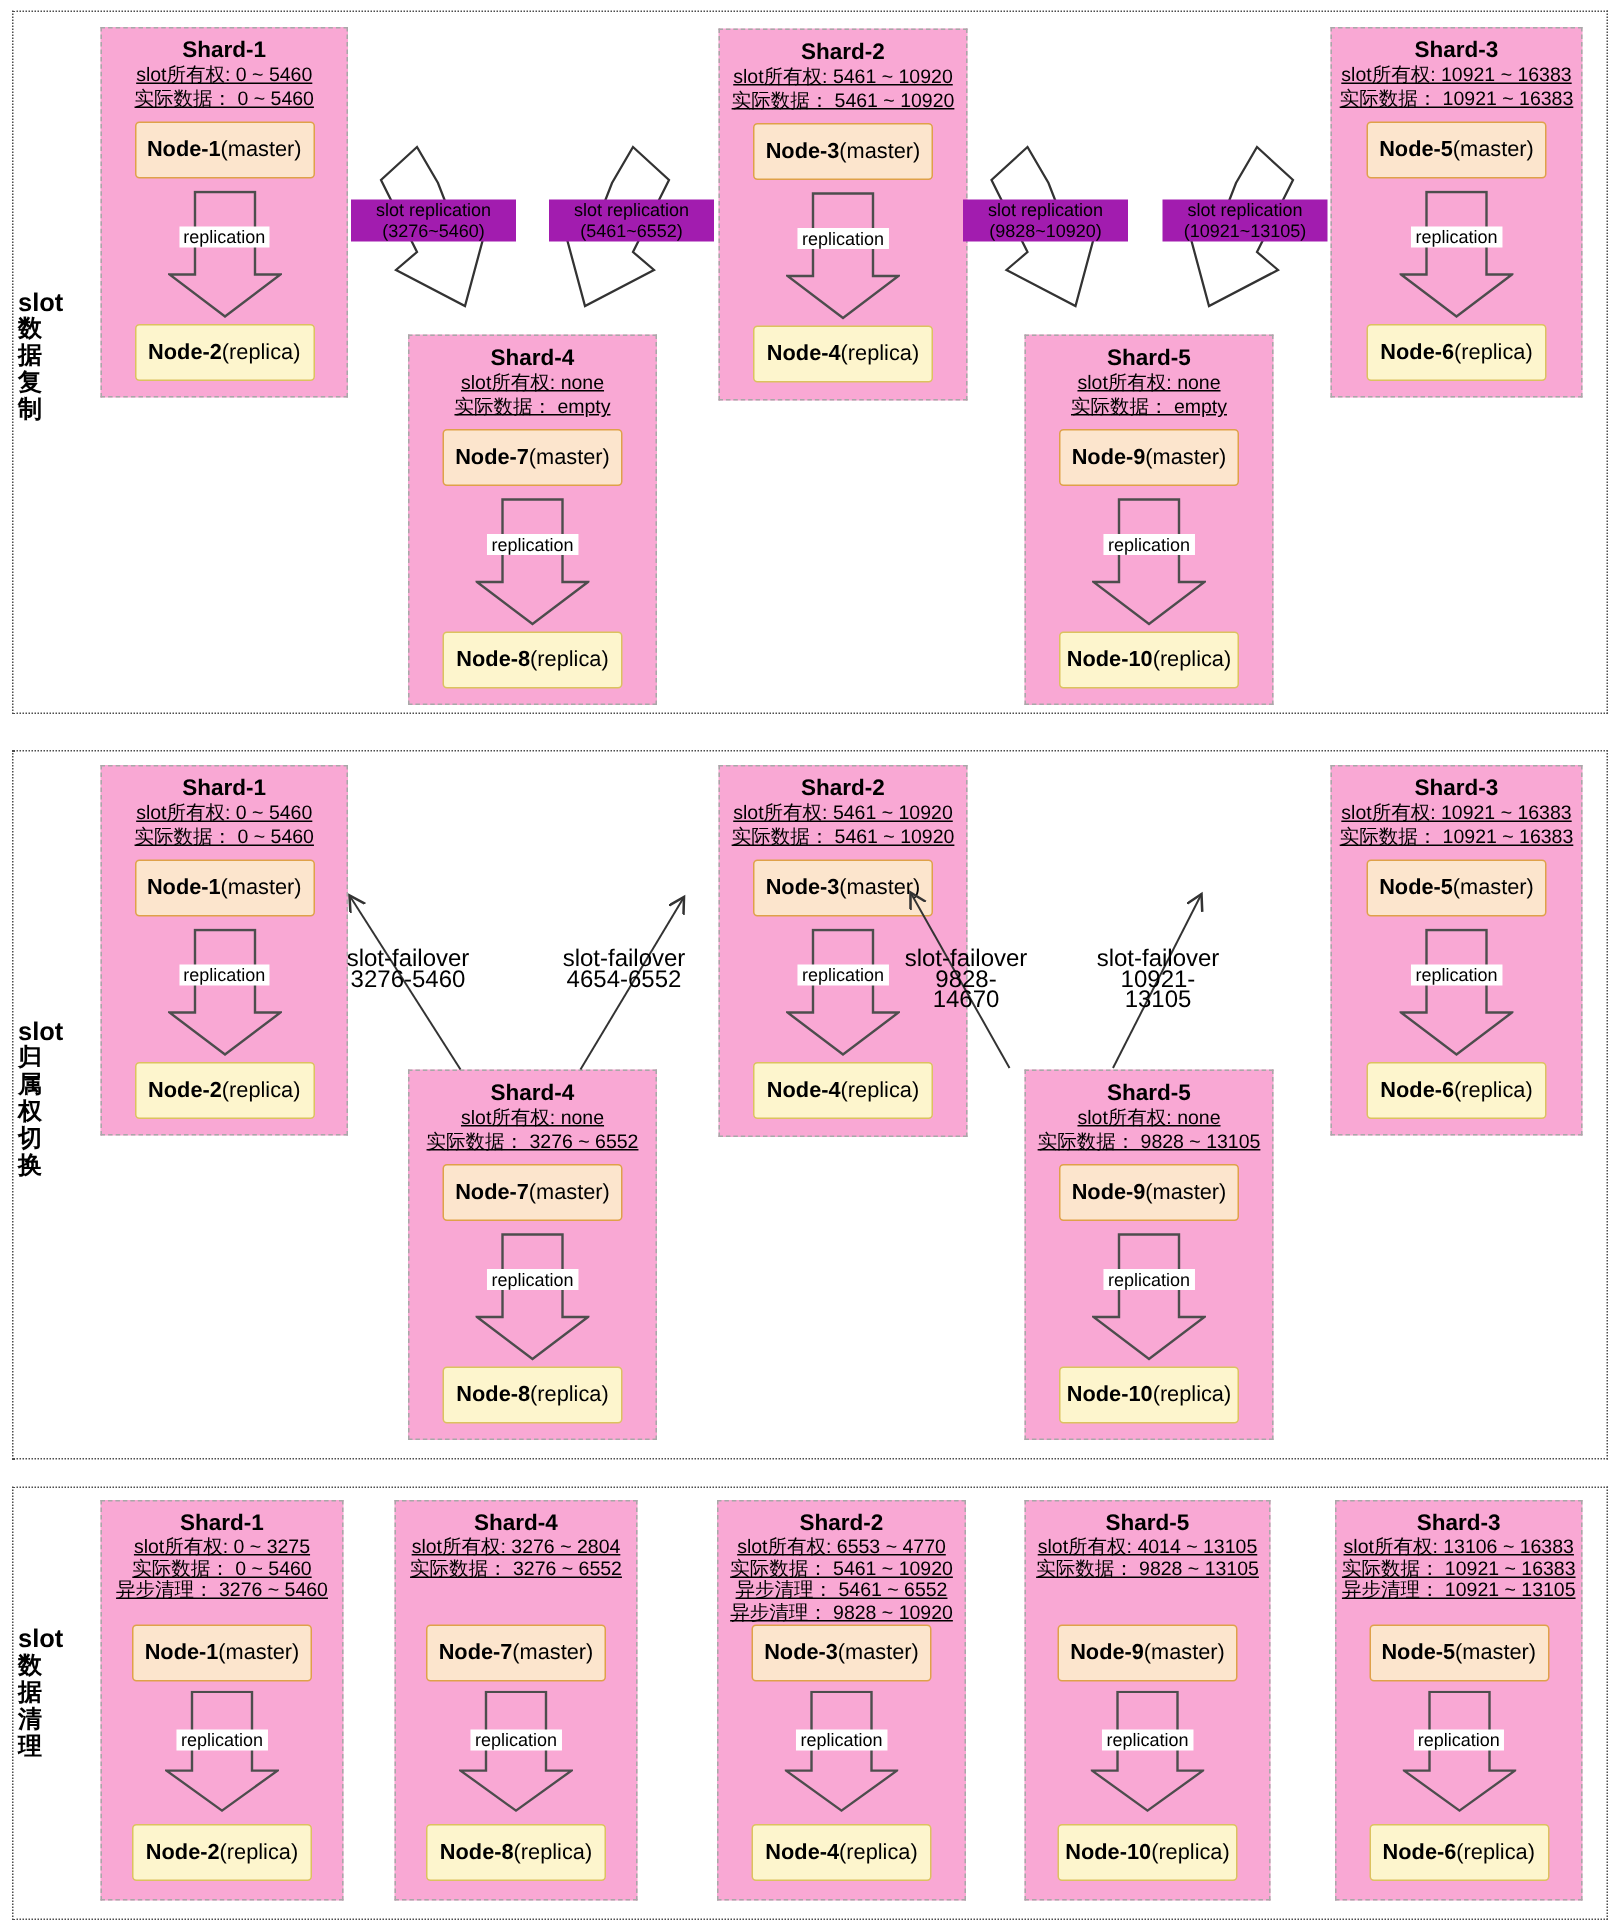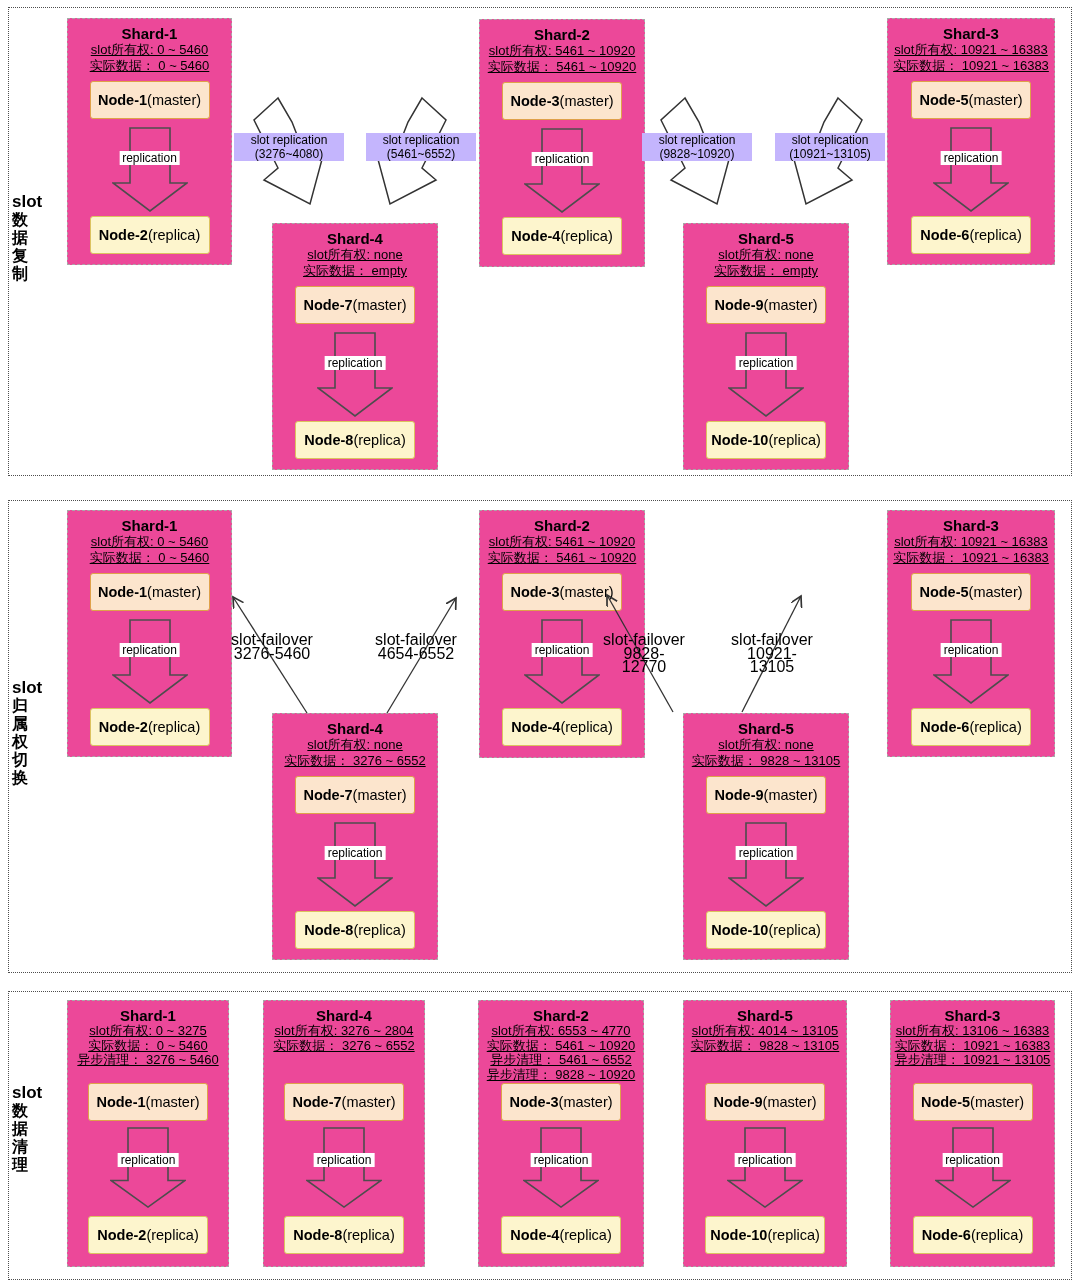--- a/index.html
+++ b/index.html
@@ -5,21 +5,21 @@
   html,body{margin:0;padding:0;background:#ffffff;}
   .page{position:relative;width:1080px;height:1284px;background:#fff;
         font-family:"Liberation Sans","DejaVu Sans",sans-serif;color:#000;overflow:hidden;}
 
   .section{position:absolute;border:1px dotted #4d4d4d;background:#fff;}
 
   .sec-label{position:absolute;width:38px;text-align:left;font-weight:bold;z-index:3;}
   .sec-label .en{font-size:17px;line-height:19px;}
   .sec-label .ch{font-size:16px;line-height:18px;}
 
-  .shard{position:absolute;background:#ec4899;border:1px dashed #a8a8a8;z-index:1;}
+  .shard{position:absolute;background:#f9a8d4;border:1px dashed #a8a8a8;z-index:1;}
   .stitle{margin-top:6px;text-align:center;font-size:15px;font-weight:bold;line-height:17px;}
   .sline{text-align:center;font-size:13px;line-height:16px;white-space:nowrap;text-decoration:underline;}
   .layout-b .sline{line-height:14.6px;}
 
   .node{position:absolute;left:50%;transform:translateX(-50%);width:120px;height:38px;
         border-radius:3px;display:flex;align-items:center;justify-content:center;
         font-size:14.5px;white-space:nowrap;box-sizing:border-box;}
   .master{background:#fce5cd;border:1.5px solid #dfa149;}
   .replica{background:#fdf5cd;border:1.5px solid #dcc25f;}
   .nb{font-weight:bold;}
@@ -34,21 +34,21 @@
 
   .rep-arrow{position:absolute;left:50%;transform:translateX(-50%);width:76px;}
   .rep-arrow svg{display:block;width:100%;height:100%;}
   .rep-label{position:absolute;left:50%;transform:translateX(-50%);top:24px;
              background:#fff;padding:0 3px;font-size:12px;line-height:14px;}
   .layout-b .rep-label{top:26px;}
 
   .overlay{position:absolute;left:0;top:0;width:1080px;height:1284px;z-index:2;pointer-events:none;}
 
   .blk-label{position:absolute;width:110px;text-align:center;font-size:12px;line-height:14px;
-             background:#c4b5fd;z-index:3;}
+             background:#a21caf;z-index:3;}
   .fo-label{position:absolute;width:84px;text-align:center;font-size:16px;line-height:13.5px;z-index:3;}
 </style>
 </head>
 <body>
 
 <div class="page">
 
   <div class="section" style="left:8px;top:7px;width:1062px;height:467px;"></div>
   <div class="section" style="left:8px;top:500px;width:1062px;height:471px;"></div>
   <div class="section" style="left:8px;top:991px;width:1062px;height:287px;"></div>
@@ -402,21 +402,21 @@
     <use href="#bar-dl" x="788" y="96" width="80" height="110"></use>
 
     <line x1="307" y1="713" x2="233" y2="597" stroke="#333333" stroke-width="1.3" marker-end="url(#ah)"></line>
     <line x1="387" y1="713" x2="456" y2="598" stroke="#333333" stroke-width="1.3" marker-end="url(#ah)"></line>
     <line x1="673" y1="712" x2="607" y2="595" stroke="#333333" stroke-width="1.3" marker-end="url(#ah)"></line>
     <line x1="742" y1="712" x2="801" y2="596" stroke="#333333" stroke-width="1.3" marker-end="url(#ah)"></line>
   </svg>
 
   <div class="blk-label" style="left:234px;top:133px;">
     <div>slot replication</div>
-    <div>(3276~4080)</div>
+    <div>(3276~5460)</div>
   </div>
   <div class="blk-label" style="left:366px;top:133px;">
     <div>slot replication</div>
     <div>(5461~6552)</div>
   </div>
   <div class="blk-label" style="left:642px;top:133px;">
     <div>slot replication</div>
     <div>(9828~10920)</div>
   </div>
   <div class="blk-label" style="left:775px;top:133px;">
@@ -427,20 +427,20 @@
   <div class="fo-label" style="left:230px;top:633px;">
     <div>slot-failover</div>
     <div>3276-5460</div>
   </div>
   <div class="fo-label" style="left:374px;top:633px;">
     <div>slot-failover</div>
     <div>4654-6552</div>
   </div>
   <div class="fo-label" style="left:602px;top:633px;">
     <div>slot-failover</div>
-    <div>9828-12770</div>
+    <div>9828-14670</div>
   </div>
   <div class="fo-label" style="left:730px;top:633px;">
     <div>slot-failover</div>
     <div>10921-13105</div>
   </div>
 
 </div>
 
 </body></html>

